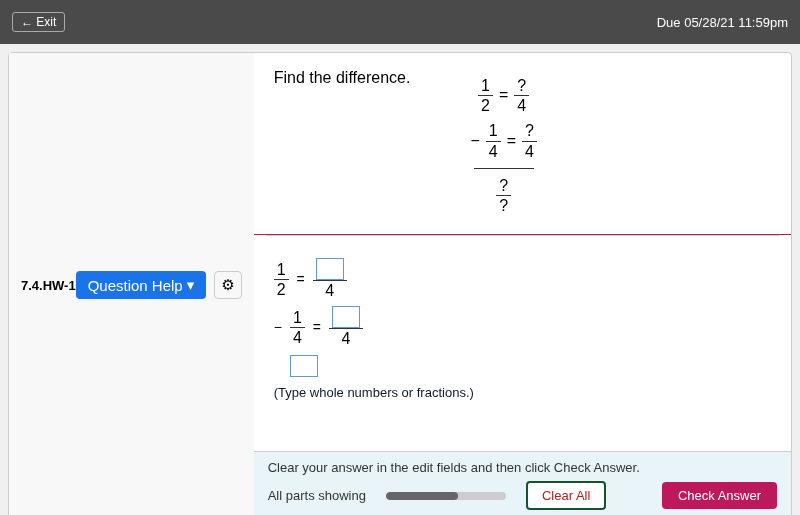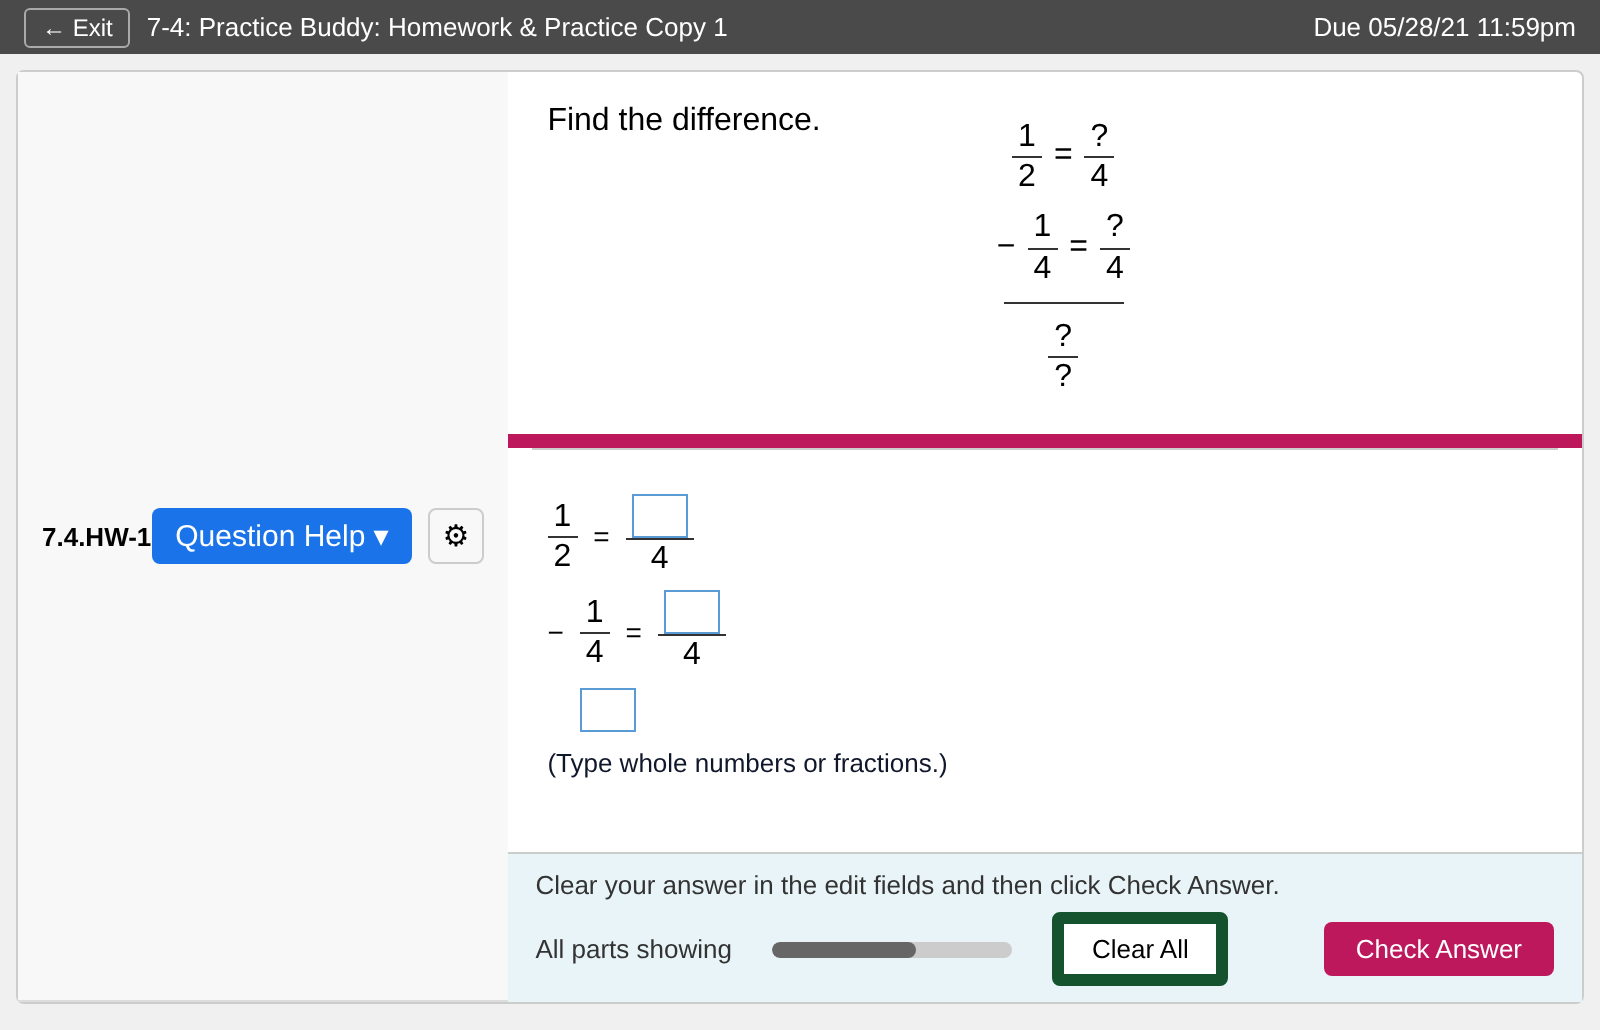--- a/index.html
+++ b/index.html
@@ -6,21 +6,21 @@
     body { font-family: Arial, sans-serif; font-size: 14px; background: #f0f0f0; width: 800px; height: 515px; overflow: hidden; }
 
     
     .top-bar {
       background: #4a4a4a;
       color: white;
       display: flex;
       align-items: center;
       justify-content: space-between;
       padding: 0 12px;
-      height: 27px;
+      height: 44px;
       font-size: 13px;
     }
     .top-bar-left { display: flex; align-items: center; gap: 8px; }
     .exit-btn {
       background: none;
       border: 1px solid #aaa;
       color: white;
       padding: 2px 8px;
       border-radius: 3px;
       cursor: pointer;
@@ -75,22 +75,22 @@
       flex: 1;
       display: flex;
       flex-direction: column;
       overflow: hidden;
     }
 
     
     .problem-display {
       padding: 16px 20px;
       display: flex;
-      gap: 88px;
-      border-bottom: 7px solid #be185d;
+      gap: 60px;
+      border-bottom: 1px solid #be185d;
     }
 
     .math-problem {
       display: flex;
       flex-direction: column;
       align-items: center;
       font-size: 16px;
       line-height: 1.4;
       margin-top: 4px;
     }
@@ -172,22 +172,22 @@
       border-radius: 4px;
       overflow: hidden;
     }
     .progress-bar-fill {
       height: 100%;
       background: #666;
       border-radius: 4px;
     }
     .clear-all-btn {
       background: white;
-      border: 6px solid #14532d;
-      color: #000000;
+      border: 2px solid #14532d;
+      color: #b91c1c;
       padding: 5px 14px;
       border-radius: 4px;
       cursor: pointer;
       font-size: 13px;
     }
     .check-answer-btn {
       background: #be185d;
       color: white;
       border: none;
       padding: 6px 16px;
@@ -196,21 +196,20 @@
       font-size: 13px;
       margin-left: auto;
     }
   </style>
 </head>
 <body>
 
 <div class="top-bar">
   <div class="top-bar-left">
     <button class="exit-btn">← Exit</button>
-    <span>7-4: Practice Buddy: Homework &amp; Practice Copy 1</span>
   </div>
   <span>Due 05/28/21 11:59pm</span>
 </div>
 
 <div class="main-container">
 
   <div class="question-header">
     <span class="question-id">7.4.HW-1</span>
     <div class="header-right">
       <button class="question-help-btn">

